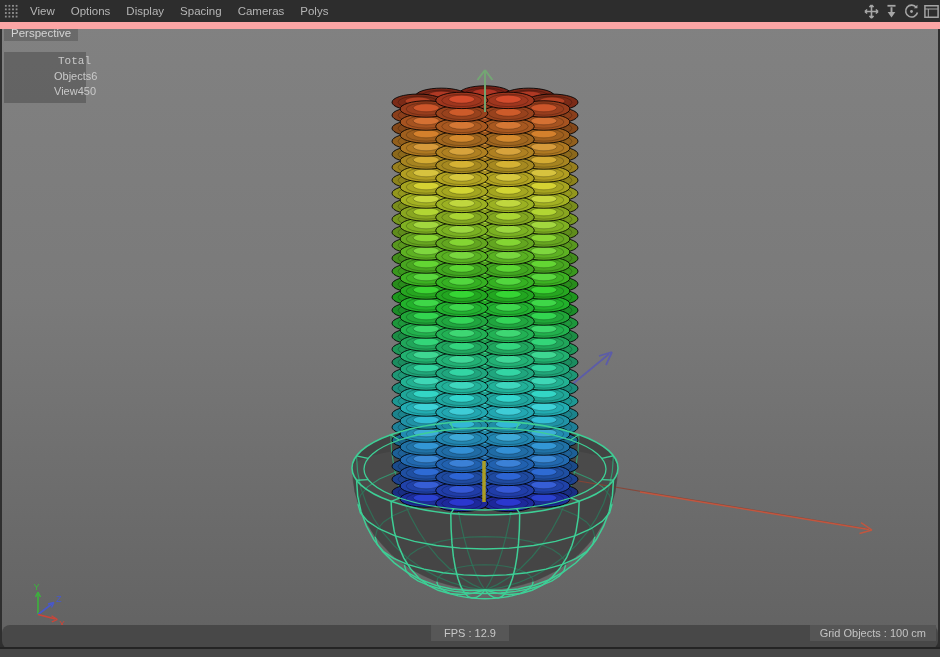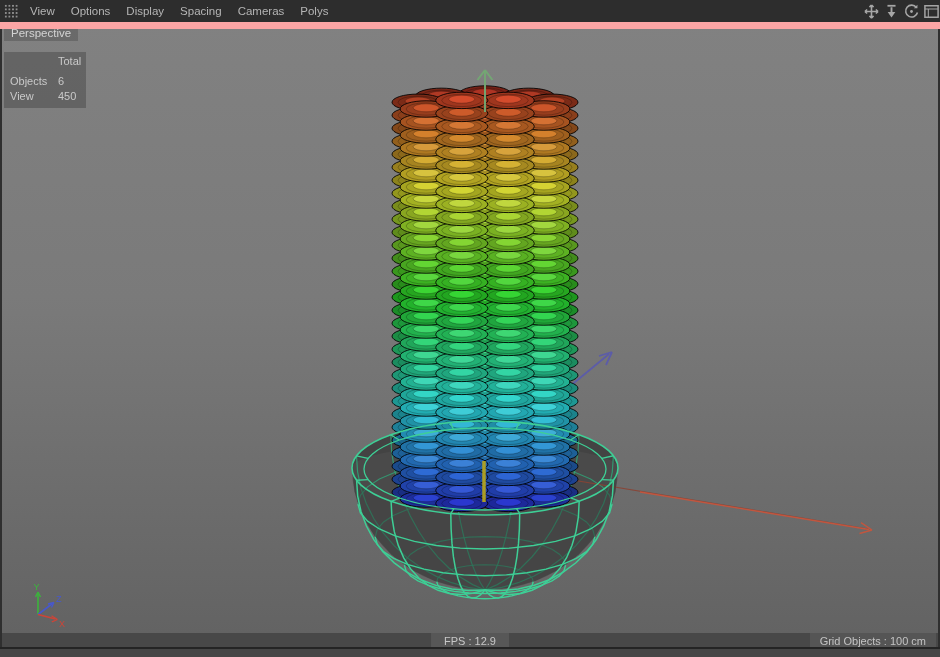--- a/index.html
+++ b/index.html
@@ -17,26 +17,26 @@
   .nav-icon{width:17px;height:17px;display:block;}
   .nav-icon svg{display:block;}
   
   .viewport{position:absolute;top:23px;left:2px;right:2px;bottom:24px;z-index:0;
             background:linear-gradient(180deg,#818181 0%,#7a7a7a 45%,#636363 100%);}
   #scene{position:absolute;left:0;top:0;width:940px;height:657px;z-index:1;pointer-events:none;}
   .view-label{position:absolute;top:25px;left:4px;z-index:2;font-size:11.5px;color:#d4d4d4;
               background:rgba(62,62,62,.35);padding:2px 7px;}
   .hud{position:absolute;top:52px;left:4px;z-index:2;width:82px;background:rgba(76,76,76,.55);
        color:#c9c9c9;font-size:11px;padding:2px 0 4px;}
-  .hud-header{padding-left:54px;height:15px;line-height:15px;margin-bottom:5px;}
+  .hud-header{padding-left:54px;height:15px;line-height:15px;font-family:Liberation Mono, monospace;}
   .hud-row{display:flex;height:15px;line-height:15px;}
-  .hud-label{width:48px;padding-left:6px;}
+  .hud-label{width:48px;padding-left:6px;margin-left:44px;}
   .hud-value{flex:1;}
   
-  .status-bar{position:absolute;left:2px;right:2px;bottom:8px;height:16px;background:#484848;z-index:3;}
+  .status-bar{position:absolute;left:2px;right:2px;bottom:8px;height:24px;background:#484848;z-index:3;border-radius:8px;}
   .fps{position:absolute;left:50%;transform:translateX(-50%);top:0;height:16px;line-height:16px;
        background:#575757;color:#c7c7c7;font-size:11px;padding:0 13px;}
   .grid-spacing{position:absolute;right:2px;top:0;height:16px;line-height:16px;
        background:#555;color:#c3c3c3;font-size:11px;padding:0 10px;}
   .window-bottom{position:absolute;left:0;right:0;bottom:0;height:8px;background:#464646;
        border-top:2px solid #242424;z-index:3;}
 </style>
 </head>
 <body>
 

